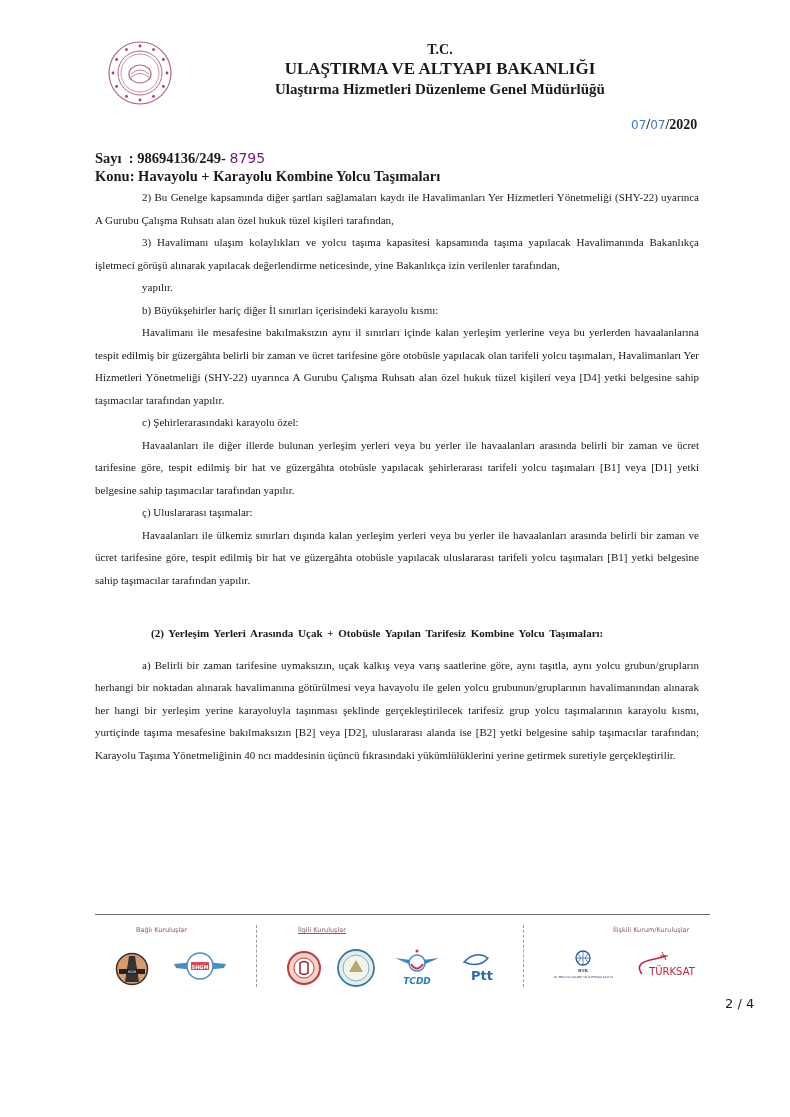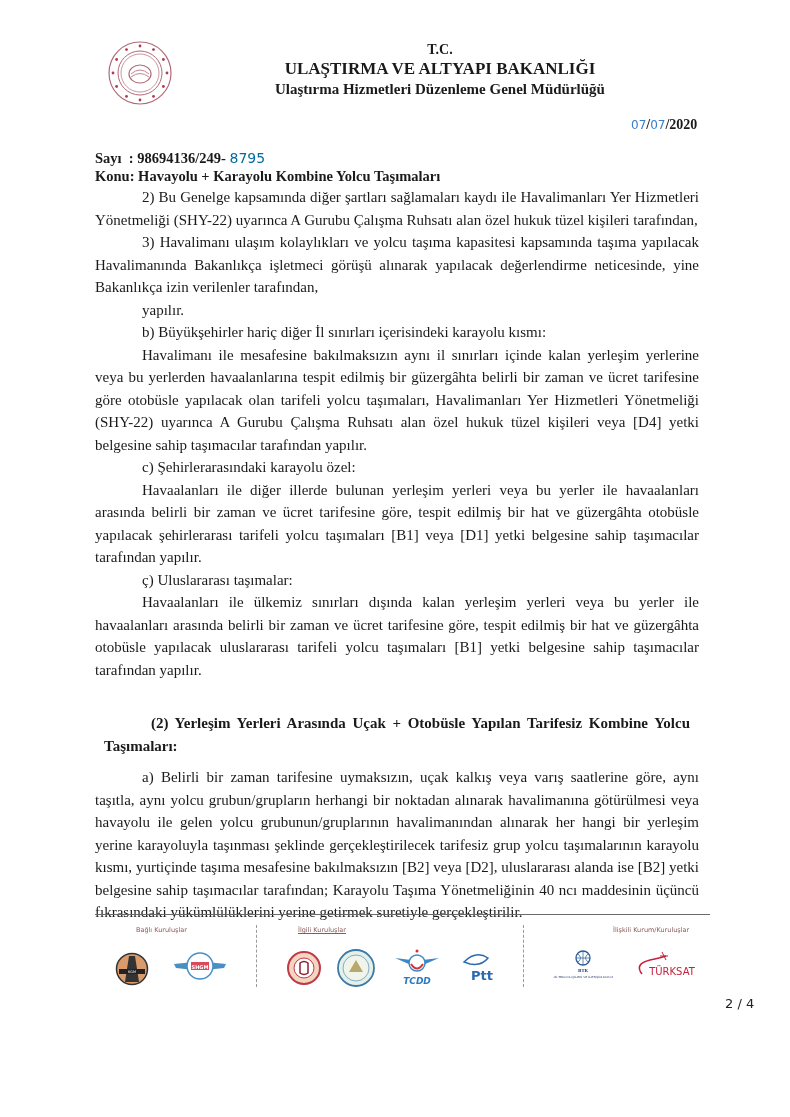--- a/index.html
+++ b/index.html
@@ -10,23 +10,23 @@
   .seal { position: absolute; left: 107px; top: 40px; width: 66px; height: 66px; }
   .header { position: absolute; left: 190px; top: 40px; width: 500px; text-align: center; font-weight: bold; }
   .header .l1 { font-size: 14px; line-height: 19px; }
   .header .l2 { font-size: 17px; line-height: 20px; }
   .header .l3 { font-size: 15px; line-height: 20px; }
 
   .date { position: absolute; left: 631px; top: 117px; font-size: 14px; font-weight: bold; }
   .date .hw { color: #3a7dc9; font-family: "DejaVu Sans", sans-serif; font-weight: normal; font-size: 12px; letter-spacing: 0px; }
 
   .meta { position: absolute; left: 95px; top: 149px; font-size: 14.5px; font-weight: bold; line-height: 18px; }
-  .meta .hw { color: #0369a1; font-family: "DejaVu Sans", sans-serif; font-weight: normal; font-size: 14px; }
+  .meta .hw { color: #701a75; font-family: "DejaVu Sans", sans-serif; font-weight: normal; font-size: 14px; }
 
-  .body { position: absolute; left: 95px; top: 186px; width: 604px; font-size: 15px; line-height: 22.5px; }
+  .body { position: absolute; left: 95px; top: 186px; width: 604px; font-size: 11px; line-height: 22.5px; }
   .p { text-align: justify; text-indent: 47px; margin: 0; }
   .p.noindent { text-indent: 0; padding-left: 47px; }
   .h { font-weight: normal; margin: 0; padding-left: 47px; }
   .h2 { font-weight: bold; margin: 9px; text-indent: 47px; text-align: justify; word-spacing: 2px; }
   .gap { height: 22px; }
 
   .footer-rule { position: absolute; left: 95px; top: 914px; width: 615px; height: 0; border-top: 1.5px solid #6a6a6a; }
   .vdiv { position: absolute; top: 925px; height: 62px; border-left: 1px dashed #9a9a9a; }
   .flabel { position: absolute; top: 926px; font-family: "DejaVu Sans", sans-serif; font-size: 6.5px; color: #8a5a5a; margin-left: 18px; }
   .logo { position: absolute; }

